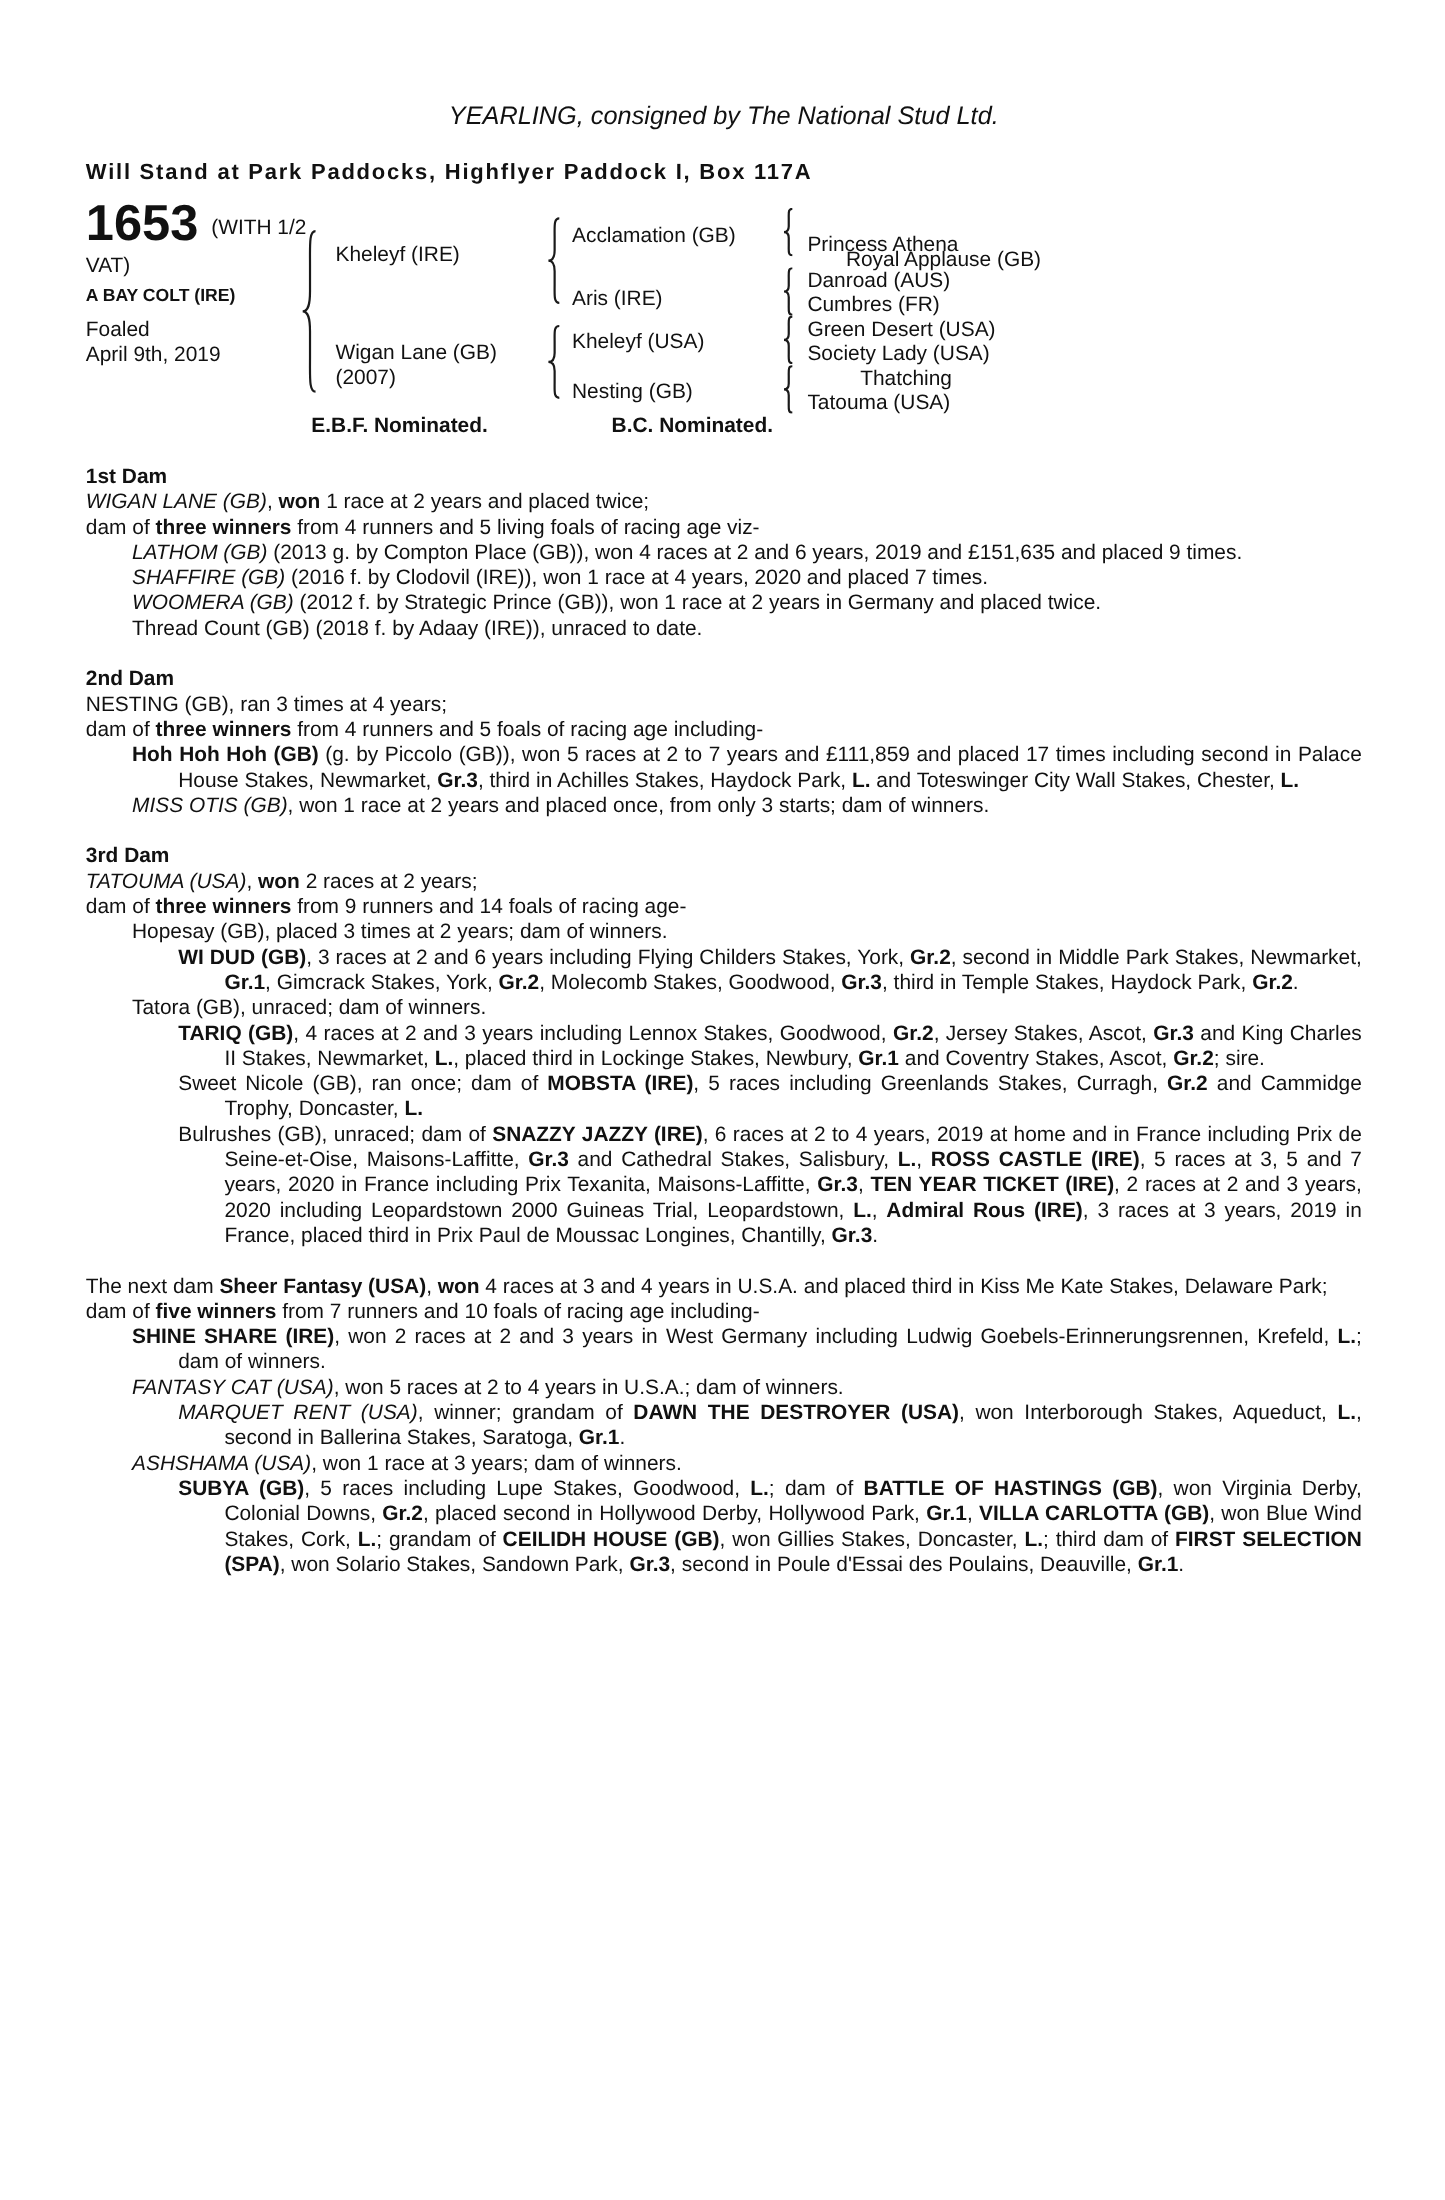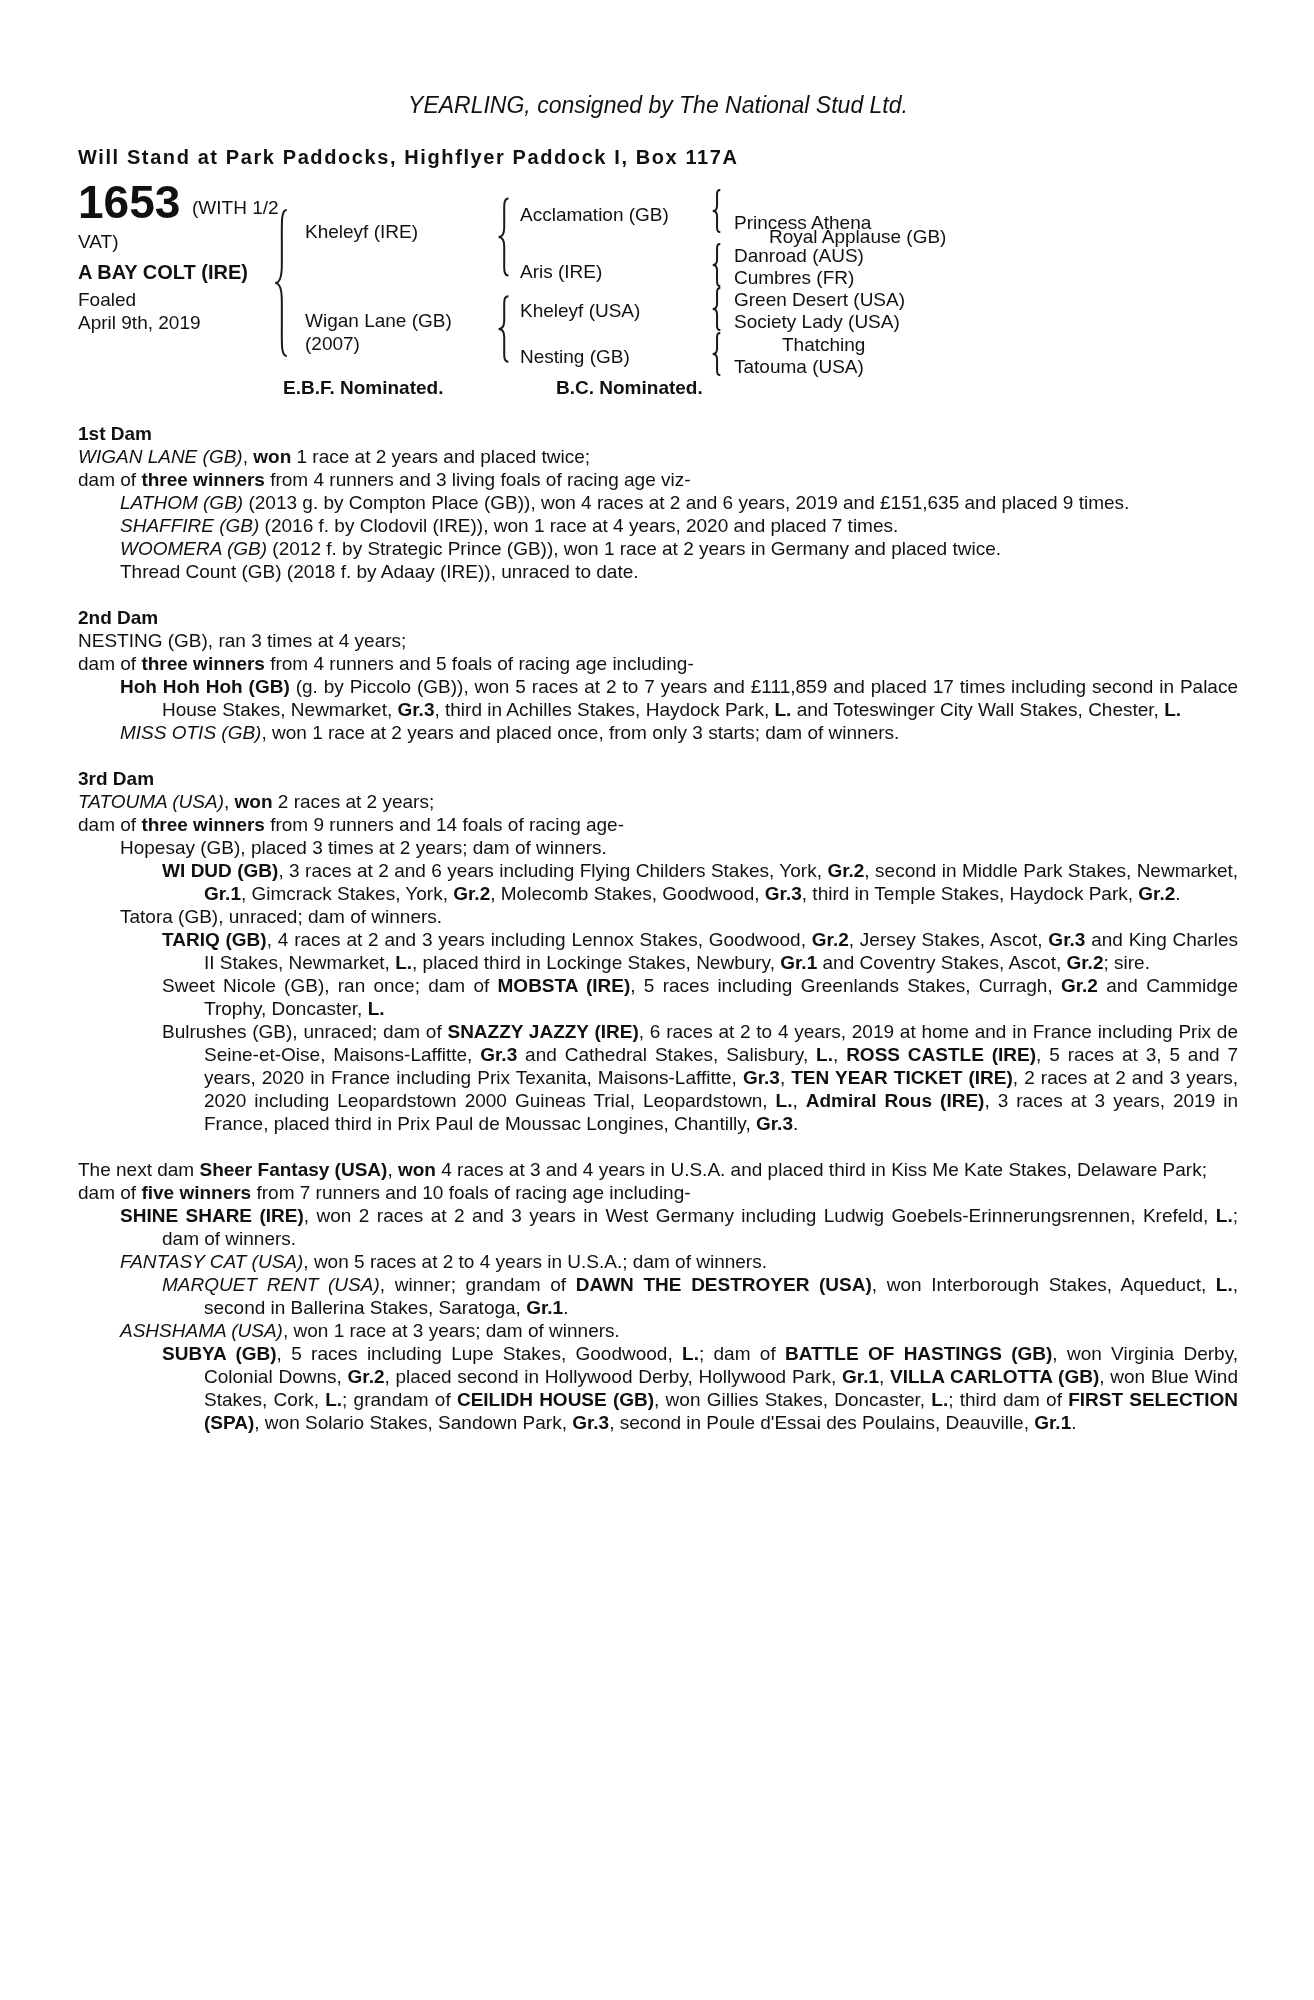--- a/index.html
+++ b/index.html
@@ -10,21 +10,21 @@
   }
   .content { box-sizing:border-box; padding:92px 76px 0 78px; }
 
   .title { text-align:center; font-style:italic; font-size:23px; }
   .stand-line { margin-top:27px; font-weight:bold; font-size:20px; letter-spacing:1.6px; }
 
   
   .ped { position:relative; height:220px; margin-top:10px; font-size:19px; }
   .ped .abs { position:absolute; white-space:nowrap; }
   .lotnum { font-size:46px; font-weight:bold; line-height:1; }
-  .colt-name { font-weight:bold; font-size:20px; }
+  .colt-name { font-weight:bold; font-size:16px; }
   .nom { font-weight:bold; }
   .brace { position:absolute; }
   .brace svg { display:block; width:100%; height:100%; }
 
   
   .sections { margin-top:14px; font-size:19px; line-height:23px; }
   .section { margin-top:23px; }
   .sec-heading { font-weight:bold; }
   .section p { margin:0; text-align:justify; }
   .p0  { padding-left:0; text-indent:0; }
@@ -110,21 +110,21 @@
     <div class="abs" style="left:656px; top:177px;">Tatouma (USA)</div>
 
     <div class="abs nom" style="left:205px; top:198px;">E.B.F. Nominated.</div>
     <div class="abs nom" style="left:478px; top:198px;">B.C. Nominated.</div>
   </div>
 
   <div class="sections">
       <div class="section">
         <div class="sec-heading">1st Dam</div>
         <p class="p0"><span class="s-i">WIGAN LANE (GB)</span><span class="s-n">, </span><span class="s-b">won</span><span class="s-n"> 1 race at 2 years and placed twice;</span></p>
-        <p class="p0"><span class="s-n">dam of </span><span class="s-b">three winners</span><span class="s-n"> from 4 runners and 3 living foals of racing age viz-</span></p>
+        <p class="p0"><span class="s-n">dam of </span><span class="s-b">three winners</span><span class="s-n"> from 4 runners and 5 living foals of racing age viz-</span></p>
         <p class="p1"><span class="s-i">LATHOM (GB)</span><span class="s-n"> (2013 g. by Compton Place (GB)), won 4 races at 2 and 6 years, 2019 and £151,635 and placed 9 times.</span></p>
         <p class="p1"><span class="s-i">SHAFFIRE (GB)</span><span class="s-n"> (2016 f. by Clodovil (IRE)), won 1 race at 4 years, 2020 and placed 7 times.</span></p>
         <p class="p1"><span class="s-i">WOOMERA (GB)</span><span class="s-n"> (2012 f. by Strategic Prince (GB)), won 1 race at 2 years in Germany and placed twice.</span></p>
         <p class="p1"><span class="s-n">Thread Count (GB) (2018 f. by Adaay (IRE)), unraced to date.</span></p>
       </div>
       <div class="section">
         <div class="sec-heading">2nd Dam</div>
         <p class="p0"><span class="s-n">NESTING (GB), ran 3 times at 4 years;</span></p>
         <p class="p0"><span class="s-n">dam of </span><span class="s-b">three winners</span><span class="s-n"> from 4 runners and 5 foals of racing age including-</span></p>
         <p class="p1"><span class="s-b">Hoh Hoh Hoh (GB)</span><span class="s-n"> (g. by Piccolo (GB)), won 5 races at 2 to 7 years and £111,859 and placed 17 times including second in Palace House Stakes, Newmarket, </span><span class="s-b">Gr.3</span><span class="s-n">, third in Achilles Stakes, Haydock Park, </span><span class="s-b">L.</span><span class="s-n"> and Toteswinger City Wall Stakes, Chester, </span><span class="s-b">L.</span></p>

